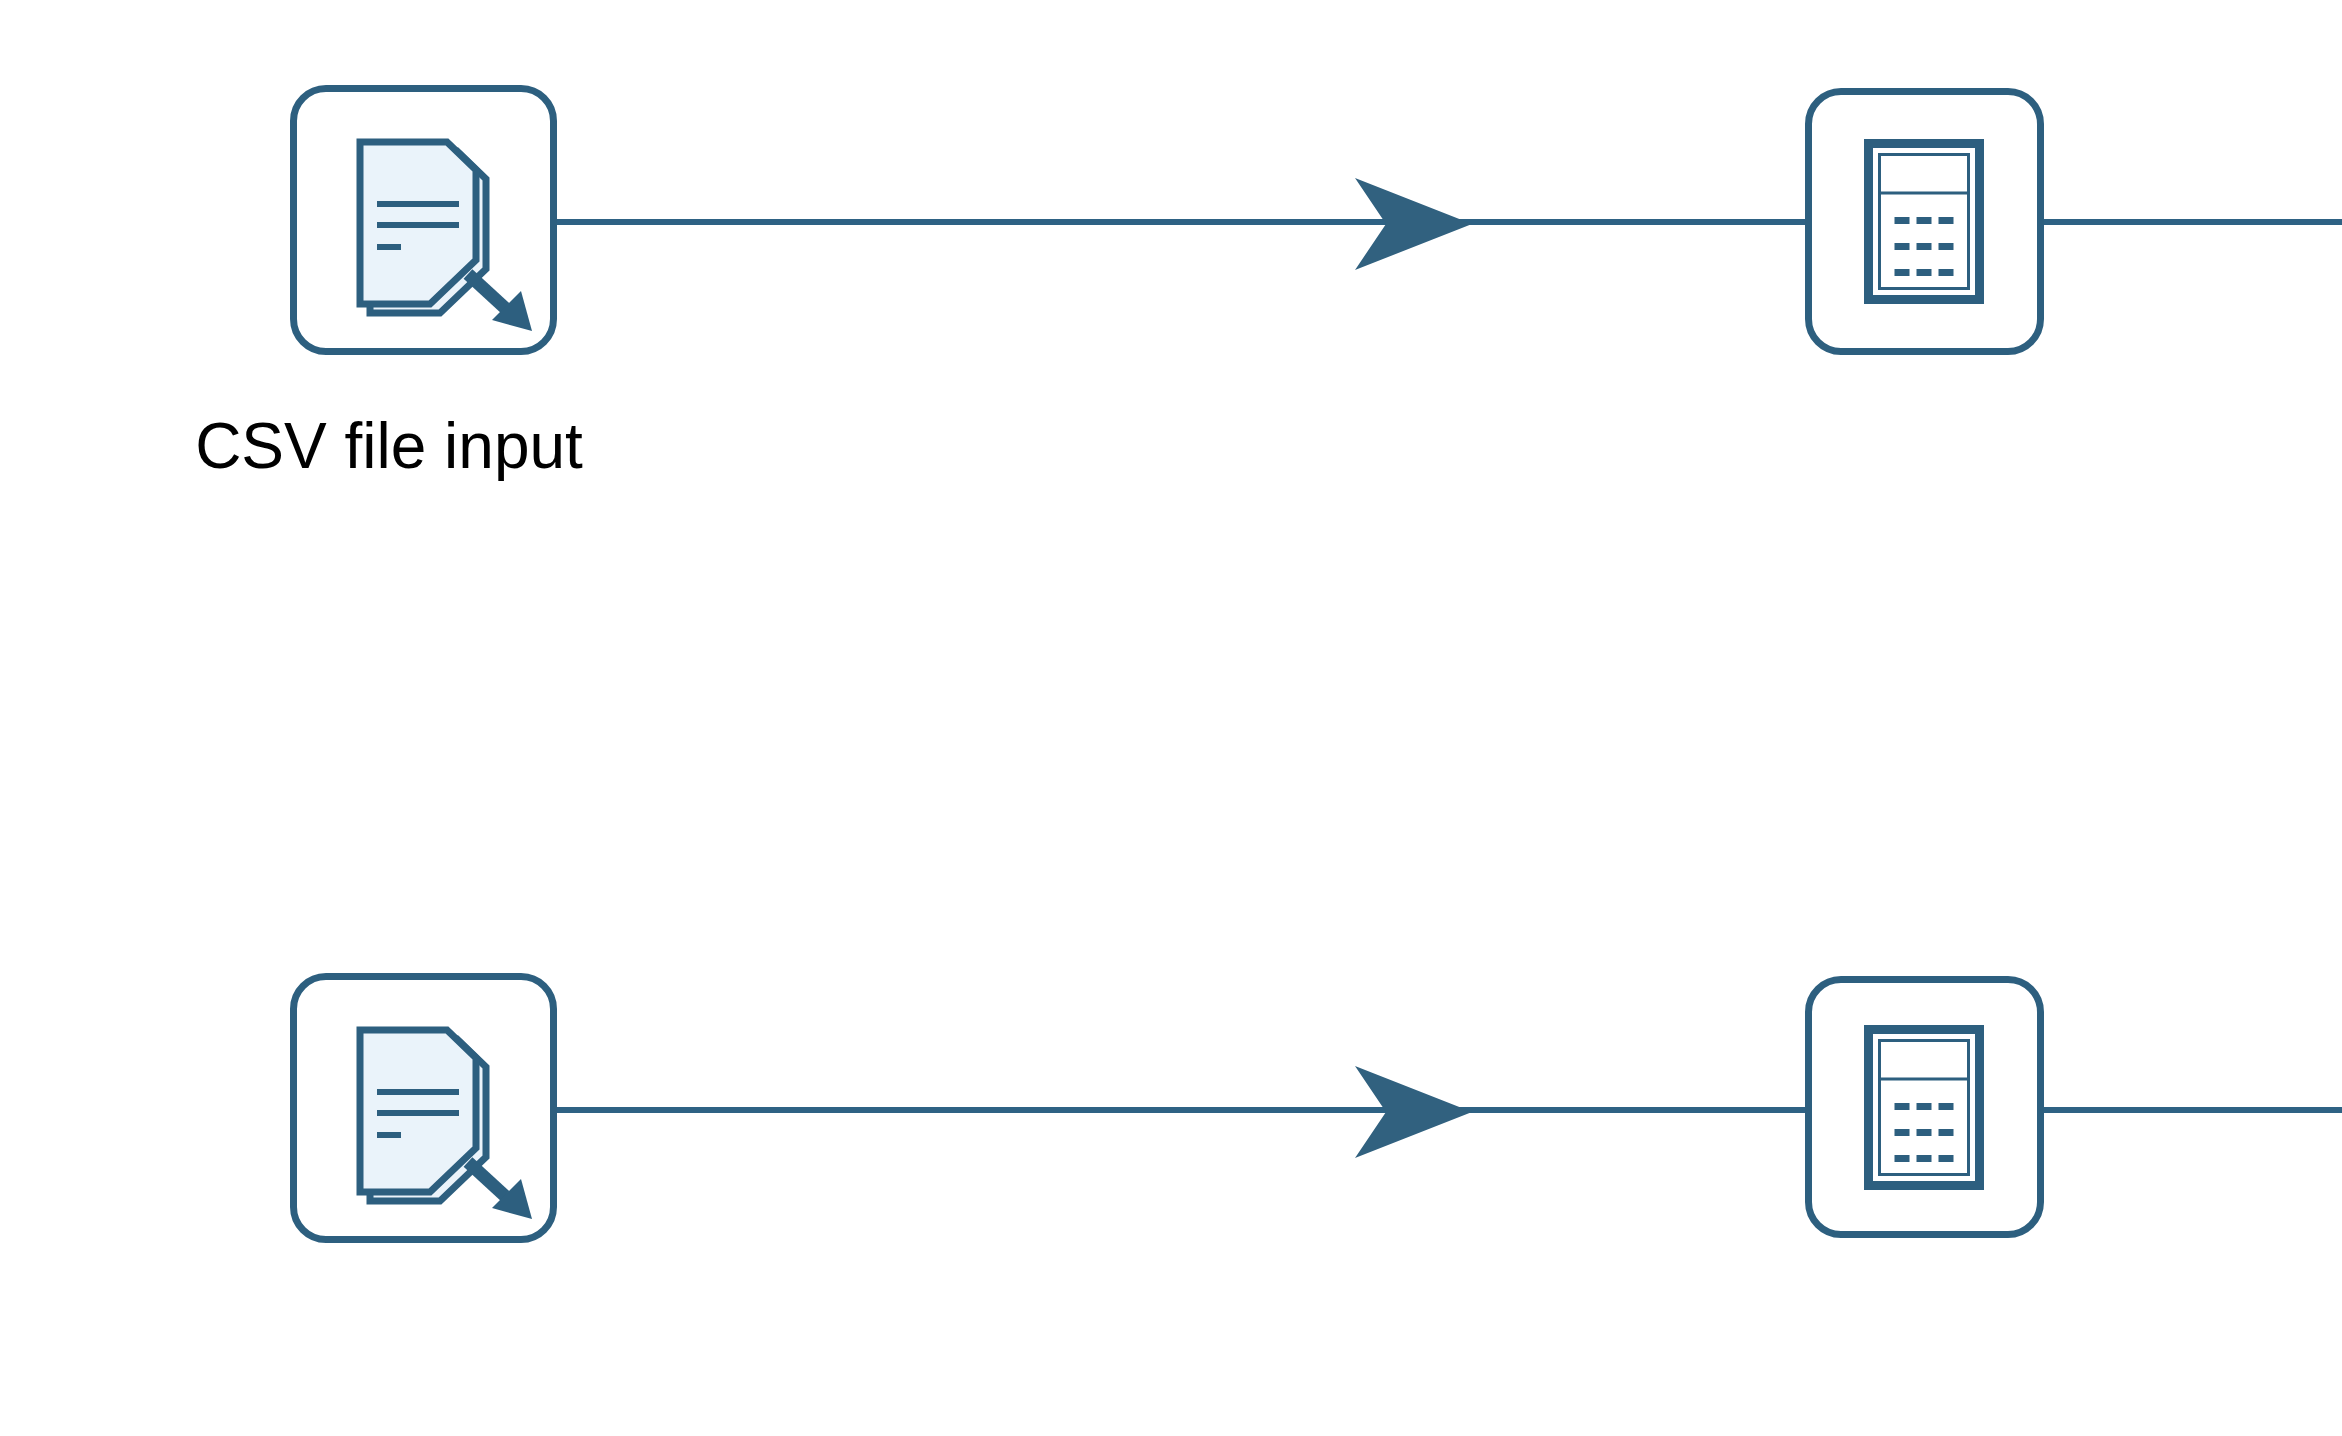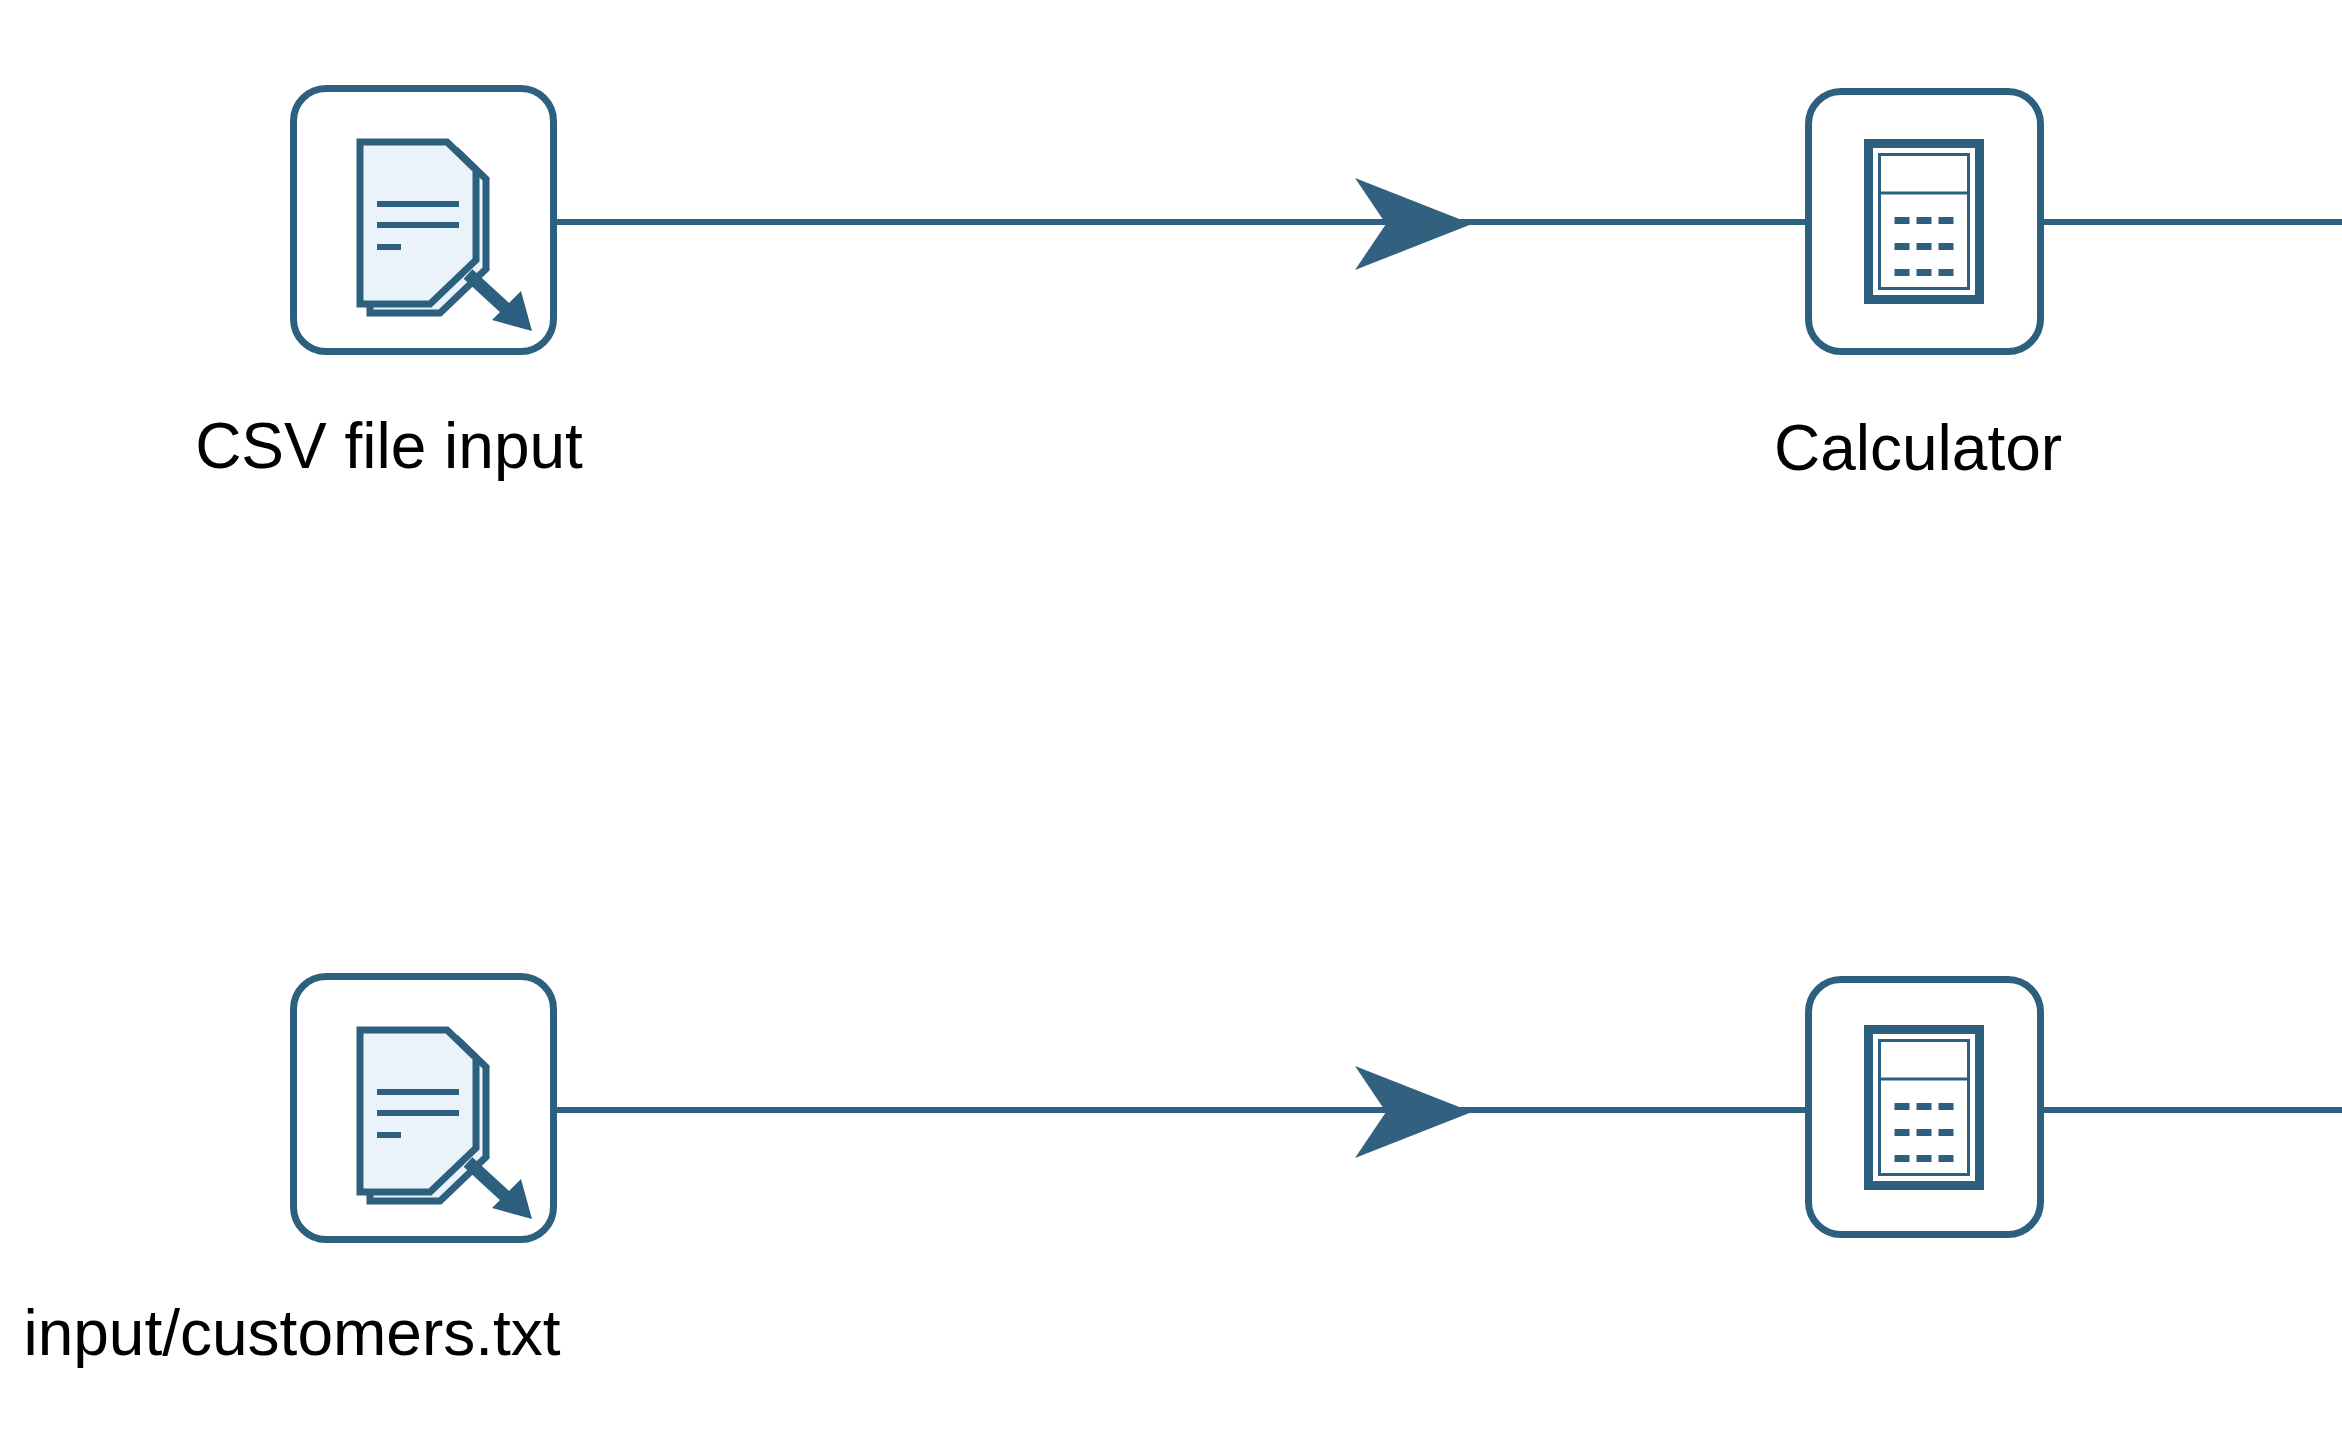--- a/index.html
+++ b/index.html
@@ -85,36 +85,34 @@
           <rect x="74.5" y="78" width="15" height="7"></rect>
         <rect x="30.5" y="104" width="15" height="7"></rect>
           <rect x="52.5" y="104" width="15" height="7"></rect>
           <rect x="74.5" y="104" width="15" height="7"></rect>
         <rect x="30.5" y="130" width="15" height="7"></rect>
           <rect x="52.5" y="130" width="15" height="7"></rect>
           <rect x="74.5" y="130" width="15" height="7"></rect>
       </g>
     </svg>
   </div>
-  <div class="step-label" style="left:1906px; top:412px;">Calculator</div>
 
   <div class="step" style="left:278px; top:973px; width:267px; height:270px;">
     <svg style="left:55px; top:40px;" width="185" height="205" viewBox="0 0 185 205">
       <polygon points="18,19 105,19 134,47 134,137 88,181 18,181" fill="#eaf3fa" stroke="#2d5f7f" stroke-width="7"></polygon>
       <polygon points="8,10 95,10 124,38 124,128 78,172 8,172" fill="#eaf3fa" stroke="#2d5f7f" stroke-width="7"></polygon>
       <g stroke="#2d5f7f" stroke-width="6">
         <line x1="25" y1="72" x2="107" y2="72"></line>
         <line x1="25" y1="93" x2="107" y2="93"></line>
         <line x1="25" y1="115" x2="49" y2="115"></line>
       </g>
       <line x1="116" y1="142" x2="153" y2="176" stroke="#2d5f7f" stroke-width="13"></line>
       <polygon points="180,199 169,159 140,188" fill="#2d5f7f"></polygon>
     </svg>
   </div>
-  <div class="step-label" style="left:280px; top:1297px;">input/customers.txt</div>
 
   <div class="step" style="left:1793px; top:976px; width:239px; height:262px;">
     <svg style="left:52px; top:42px;" width="120" height="165" viewBox="0 0 120 165">
       <rect x="4.5" y="4.5" width="111" height="156" fill="#ffffff" stroke="#2d5f7f" stroke-width="9"></rect>
       <rect x="15.5" y="15.5" width="89" height="134" fill="none" stroke="#2d5f7f" stroke-width="3"></rect>
       <line x1="15.5" y1="54" x2="104.5" y2="54" stroke="#2d5f7f" stroke-width="3"></line>
       <g fill="#2d5f7f">
         <rect x="30.5" y="78" width="15" height="7"></rect>
           <rect x="52.5" y="78" width="15" height="7"></rect>
           <rect x="74.5" y="78" width="15" height="7"></rect>

